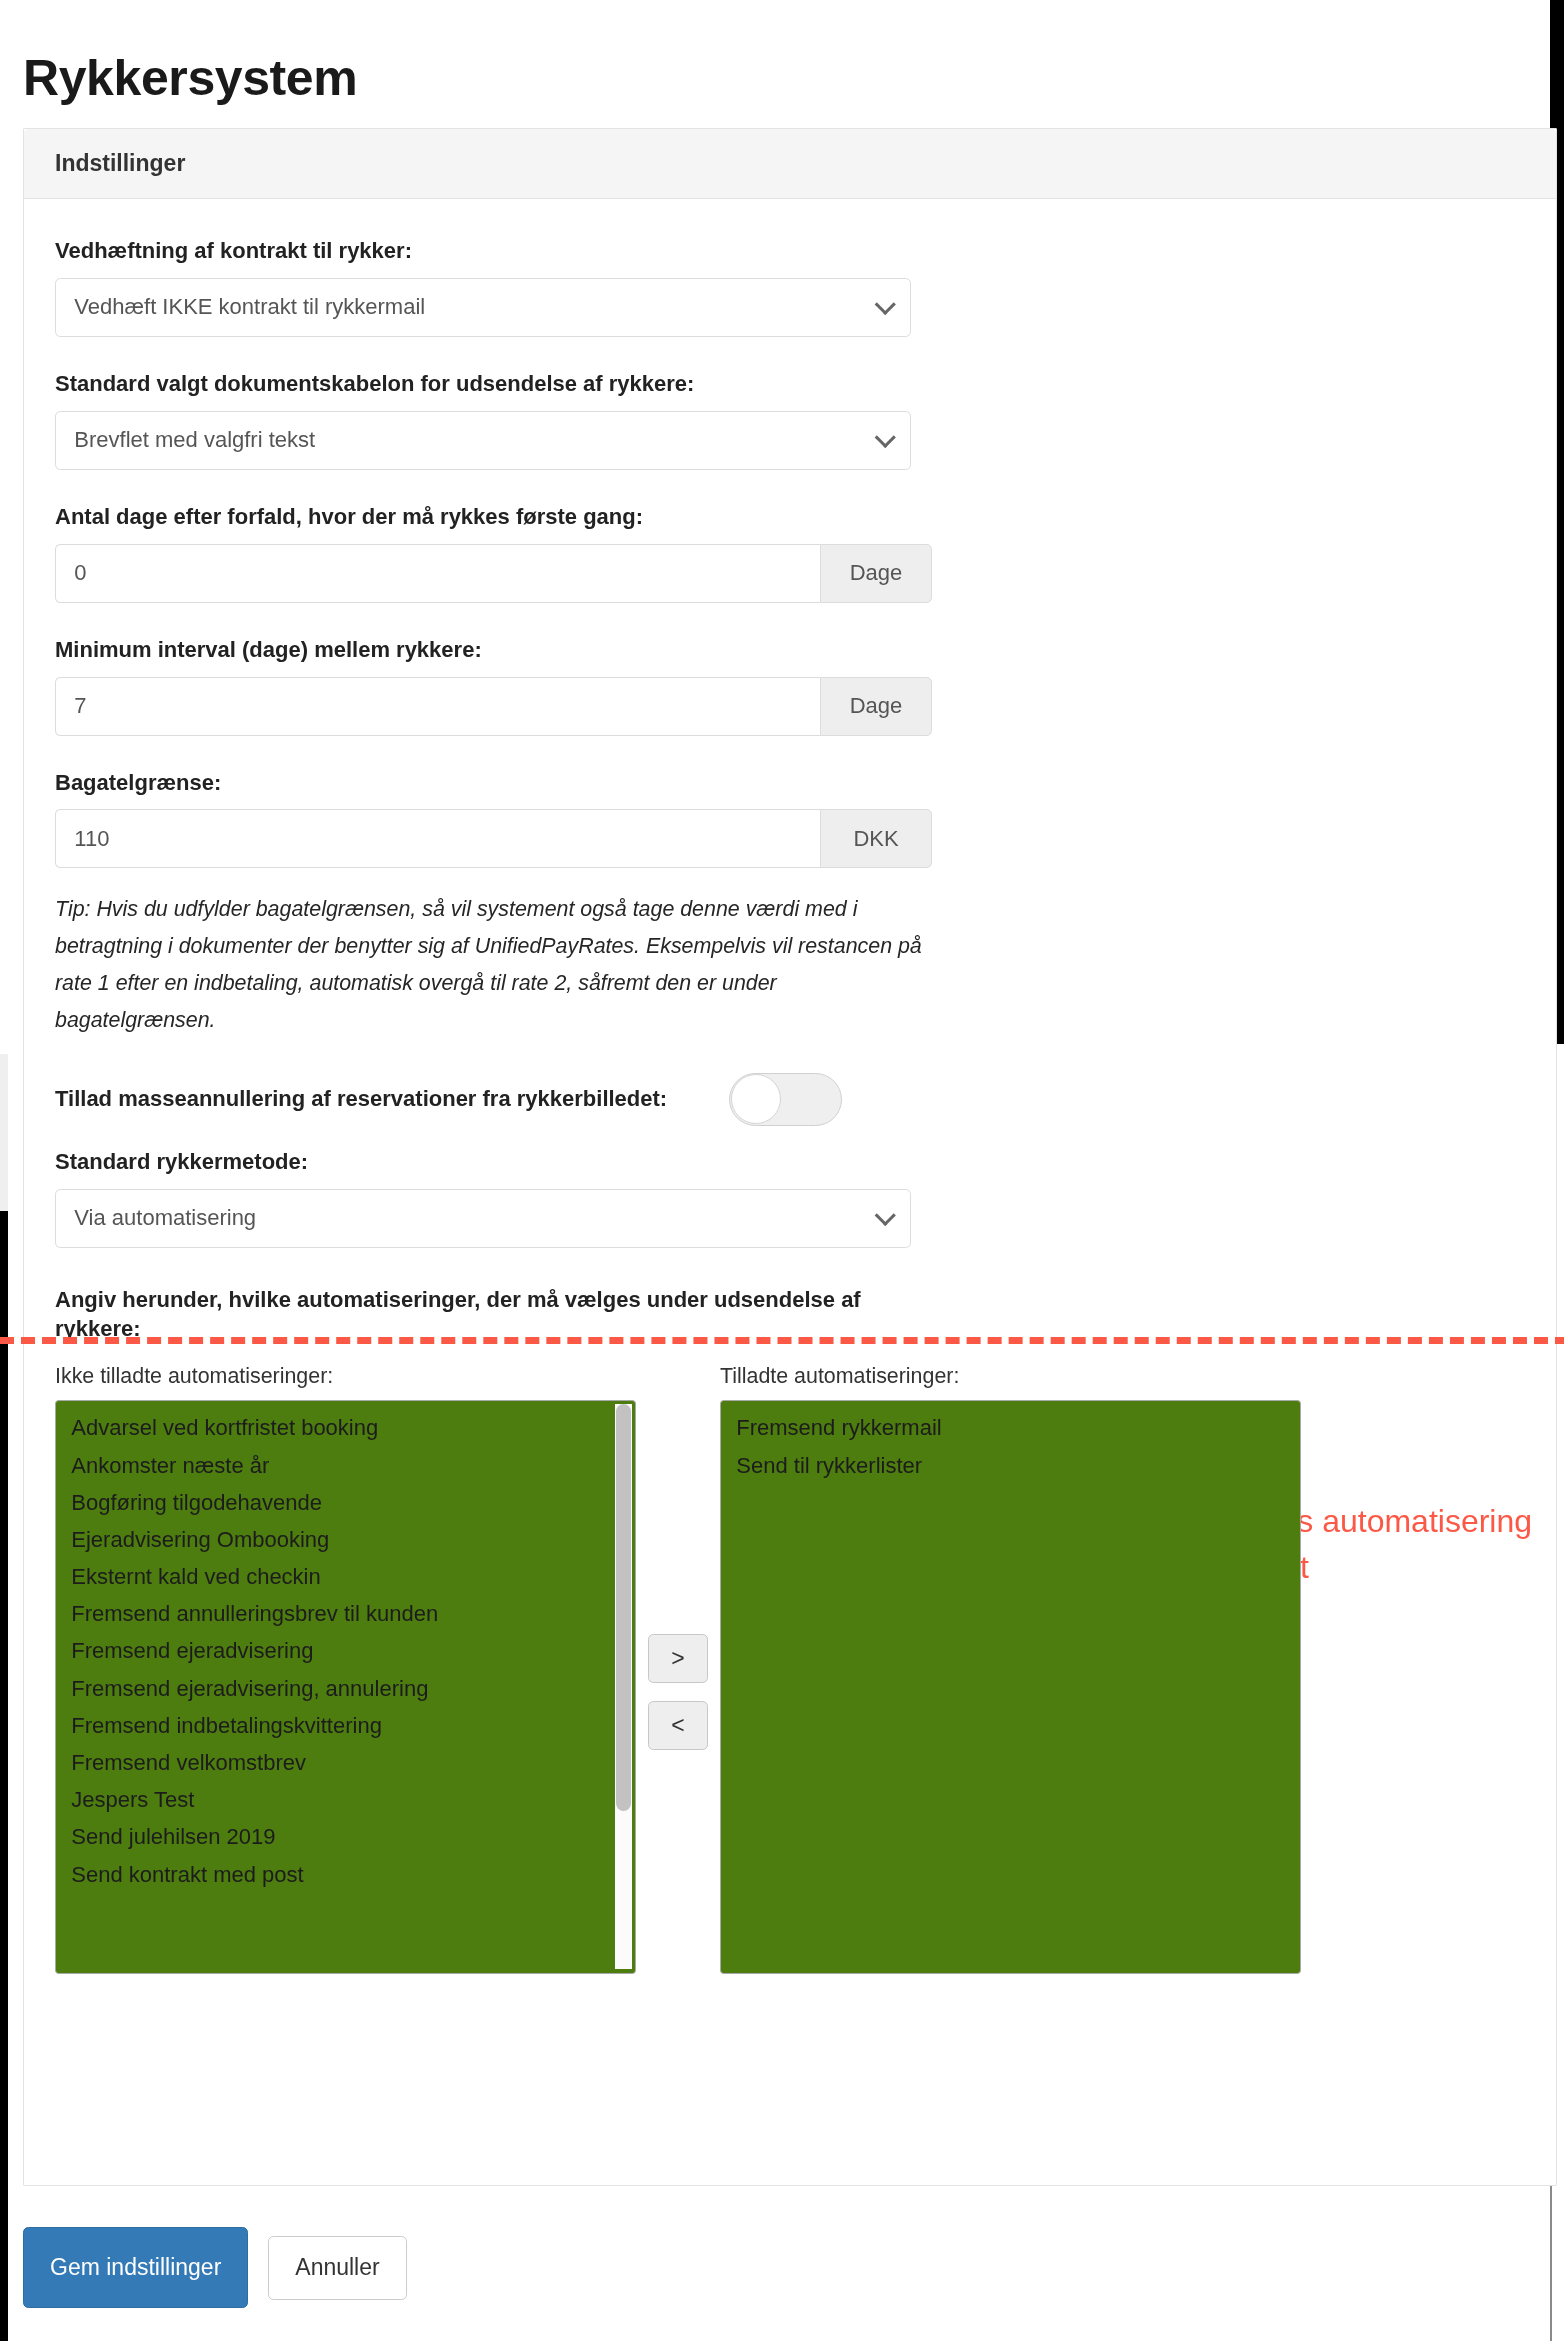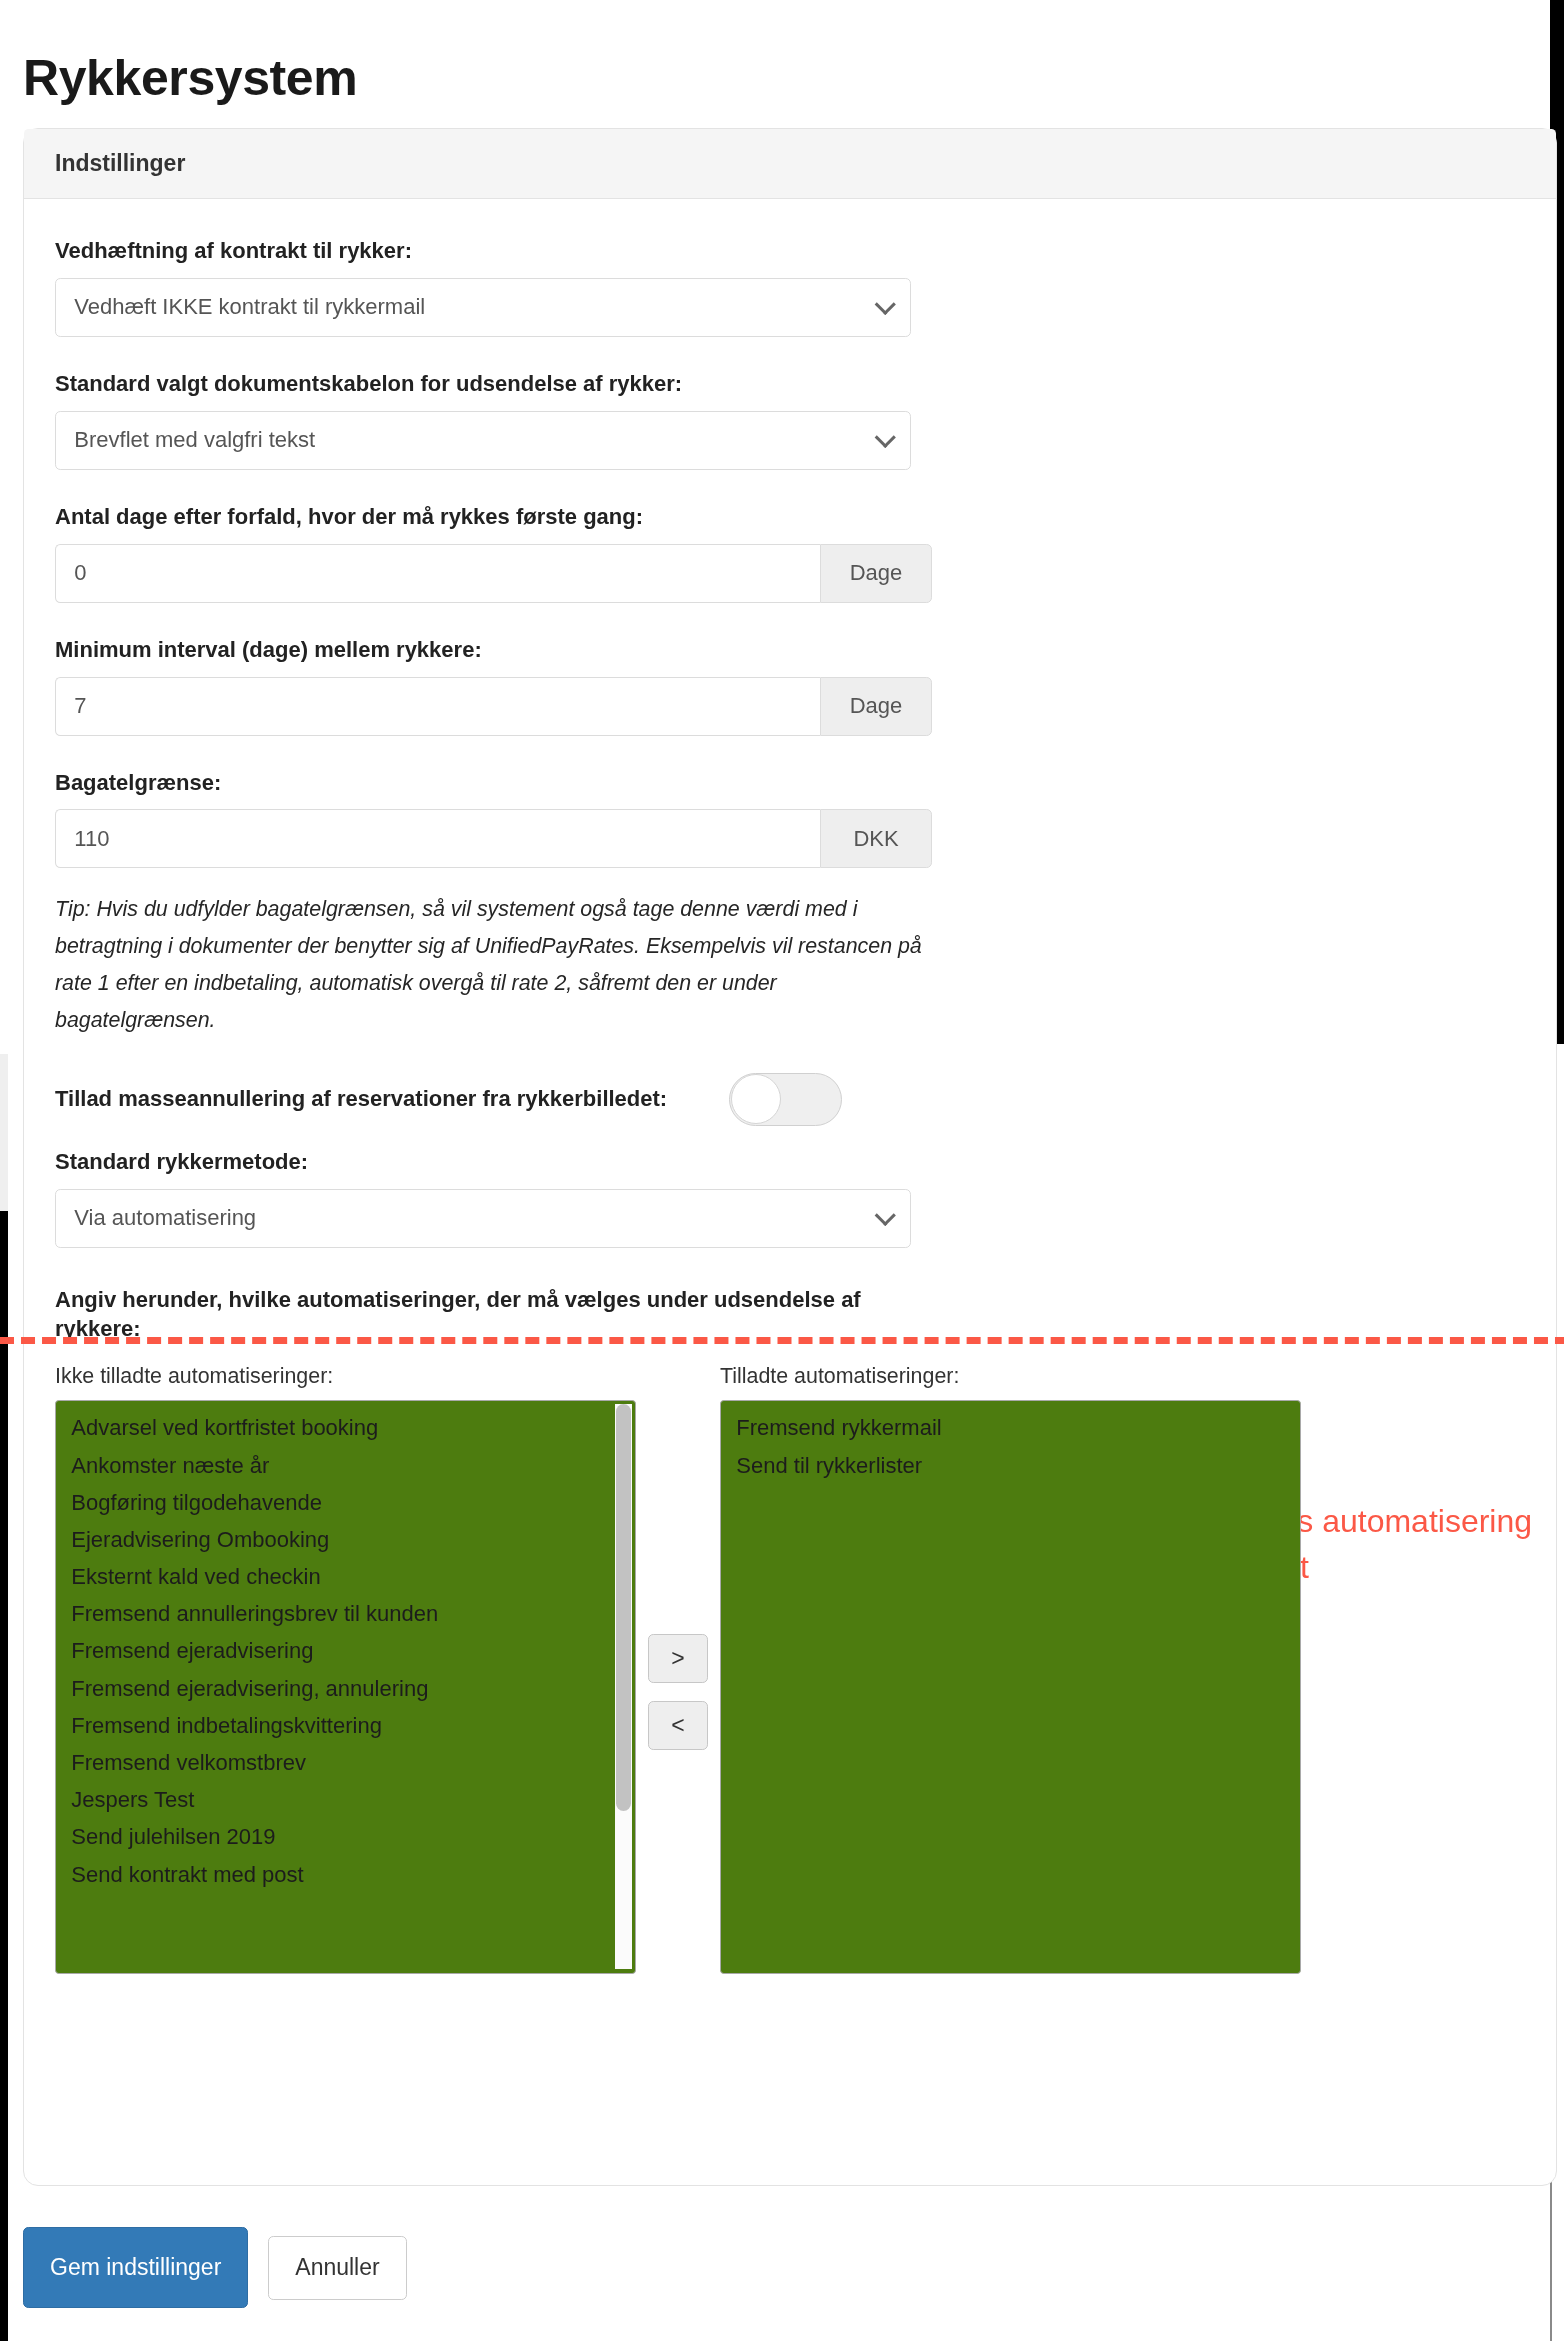--- a/index.html
+++ b/index.html
@@ -50,21 +50,21 @@
     line-height: 1.1;
   }
 
   
   .panel {
     position: absolute;
     left: 23px; top: 128px;
     width: 1534px;
     background: #ffffff;
     border: 1.5px solid #e3e3e3;
-    border-radius: 15px;
+    border-radius: 1px;
   }
   .panel-heading {
     height: 70px;
     background: #f5f5f5;
     border-bottom: 1.5px solid #e3e3e3;
     border-radius: 4.6px 4.6px 0 0;
     display: flex;
     align-items: center;
     padding-left: 31px;
   }
@@ -333,21 +333,21 @@
 
       <div class="form-group">
         <div class="form-label">Vedhæftning af kontrakt til rykker:</div>
         <div class="fake-select">
           <span>Vedhæft IKKE kontrakt til rykkermail</span>
           <span class="chev"></span>
         </div>
       </div>
 
       <div class="form-group">
-        <div class="form-label">Standard valgt dokumentskabelon for udsendelse af rykker:</div>
+        <div class="form-label">Standard valgt dokumentskabelon for udsendelse af rykkere:</div>
         <div class="fake-select">
           <span>Brevflet med valgfri tekst</span>
           <span class="chev"></span>
         </div>
       </div>
 
       <div class="form-group">
         <div class="form-label">Antal dage efter forfald, hvor der må rykkes første gang:</div>
         <div class="input-group">
           <div class="igi">0</div>

